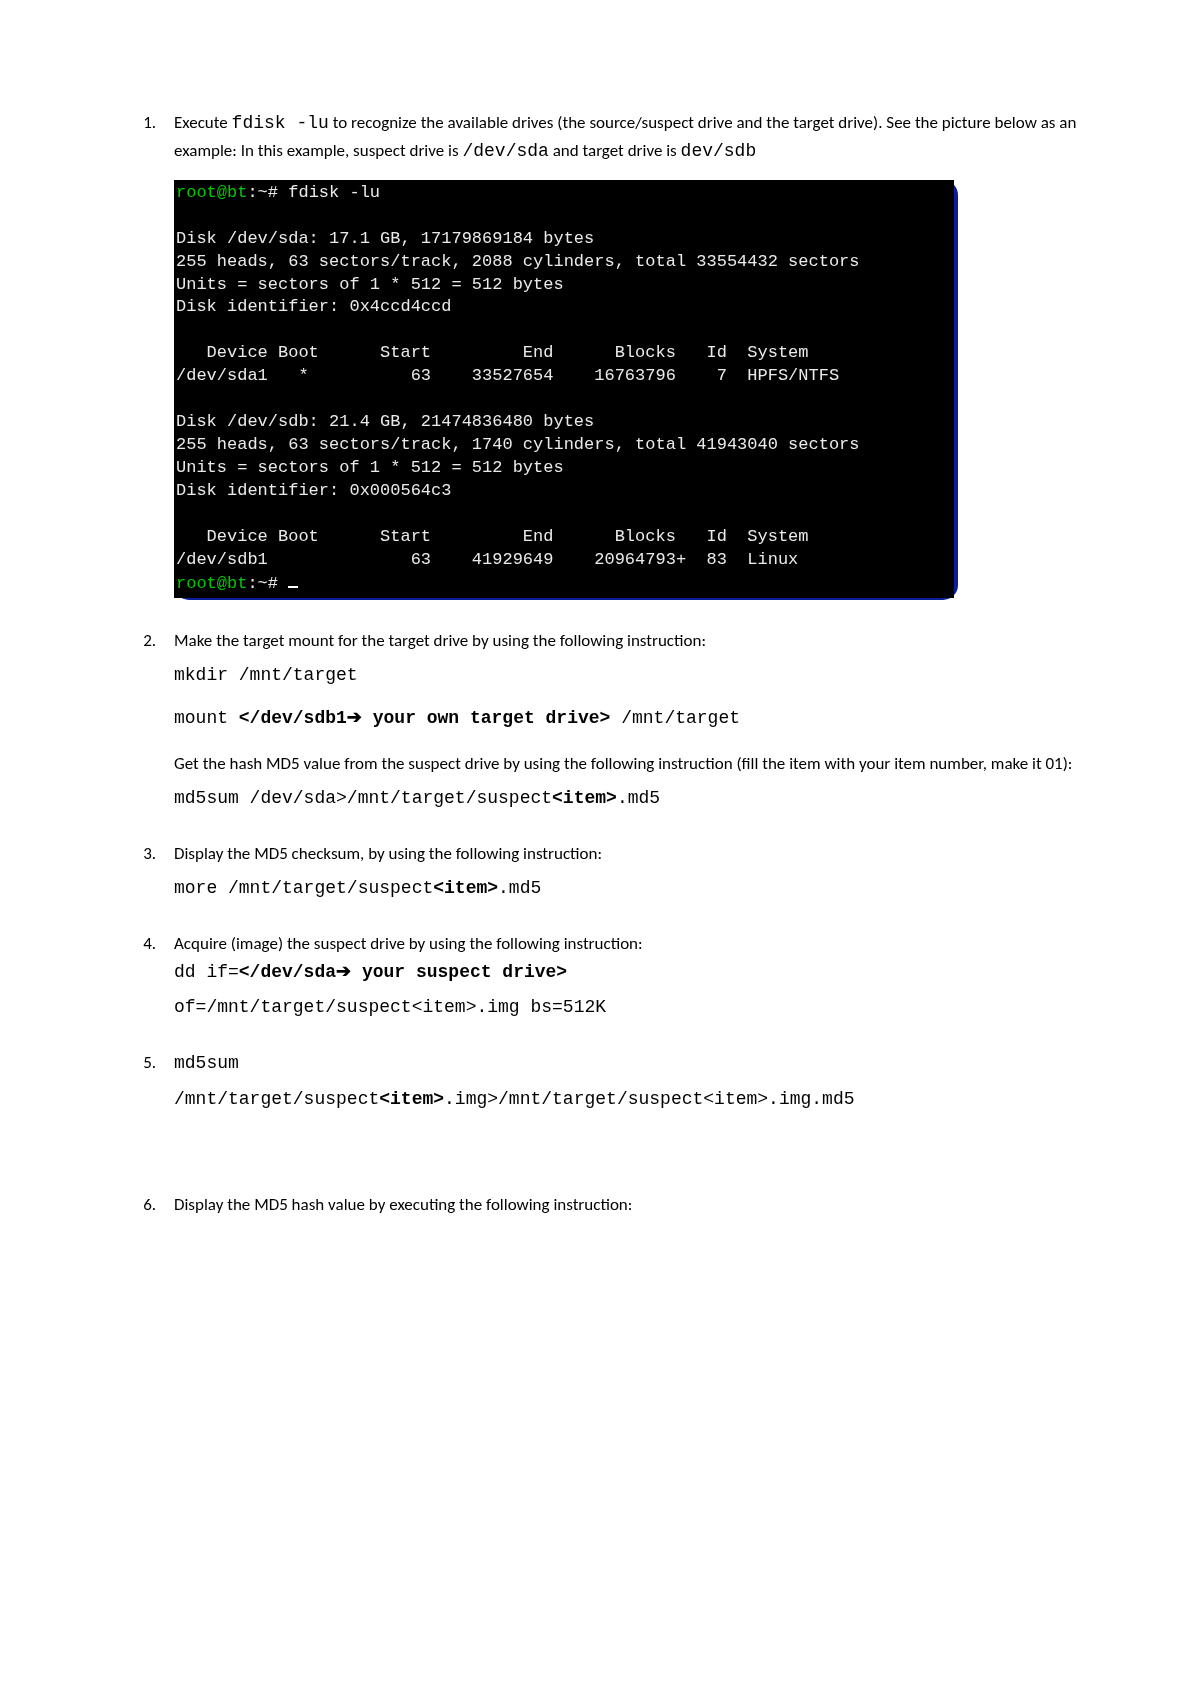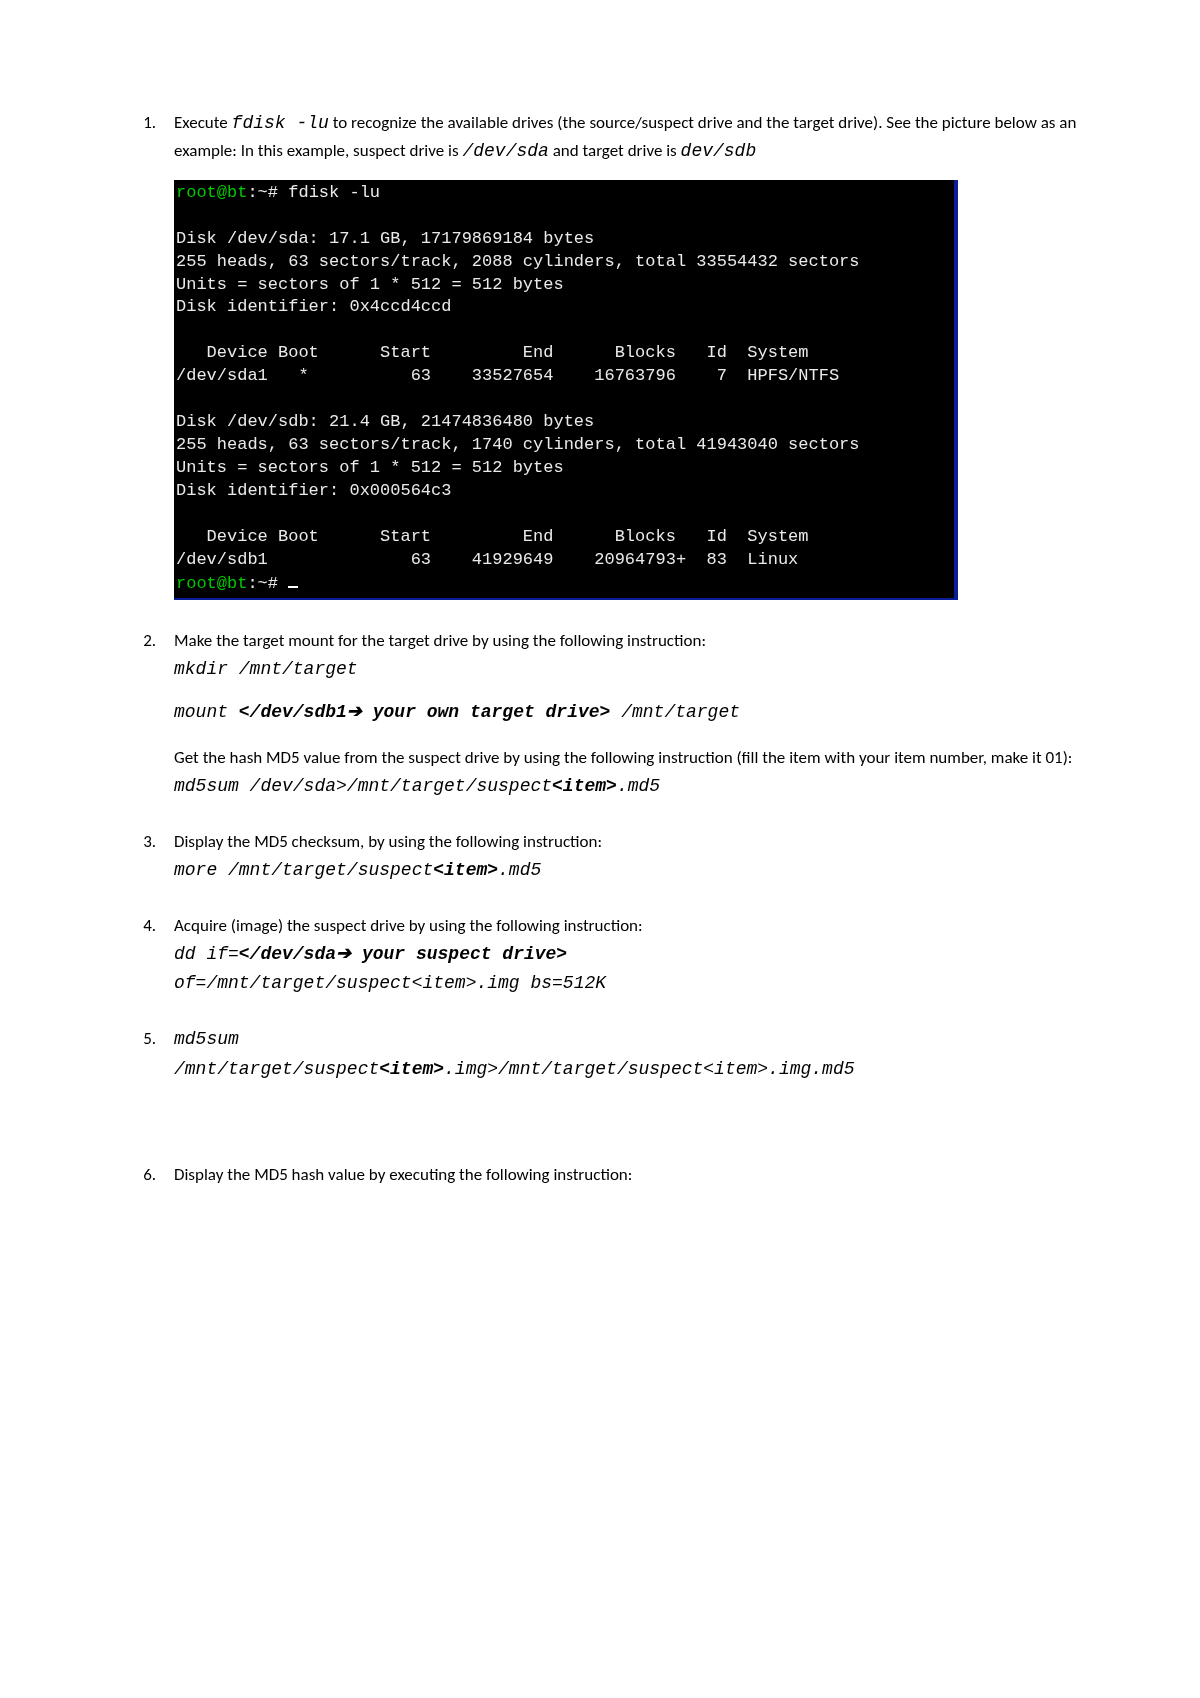--- a/index.html
+++ b/index.html
@@ -20,35 +20,35 @@
     margin: 0;
   }
   ol.steps > li {
     margin-bottom: 28px;
     padding-left: 14px;
     line-height: 1.55;
   }
   .mono {
     font-family: "Courier New", Courier, monospace;
     font-size: 18px;
-    font-style: italic;
   }
   .bold { font-weight: bold; }
   .block {
-    margin-top: 2px;
+    margin-top: 8px;
     margin-bottom: 14px;
   }
   .gap { height: 18px; }
 
   
   .terminal-wrap {
     margin: 14px 8px 24px 0;
     border-right: 4px solid #0b1e9a;
     border-bottom: 2px solid #0b1e9a;
     width: 780px;
+    border-radius: 15px;
   }
   .terminal {
     background: #000;
     color: #fff;
     font-family: "Courier New", Courier, monospace;
     font-size: 17px;
     line-height: 1.35;
     padding: 2px 6px 2px 2px;
     white-space: pre;
   }

